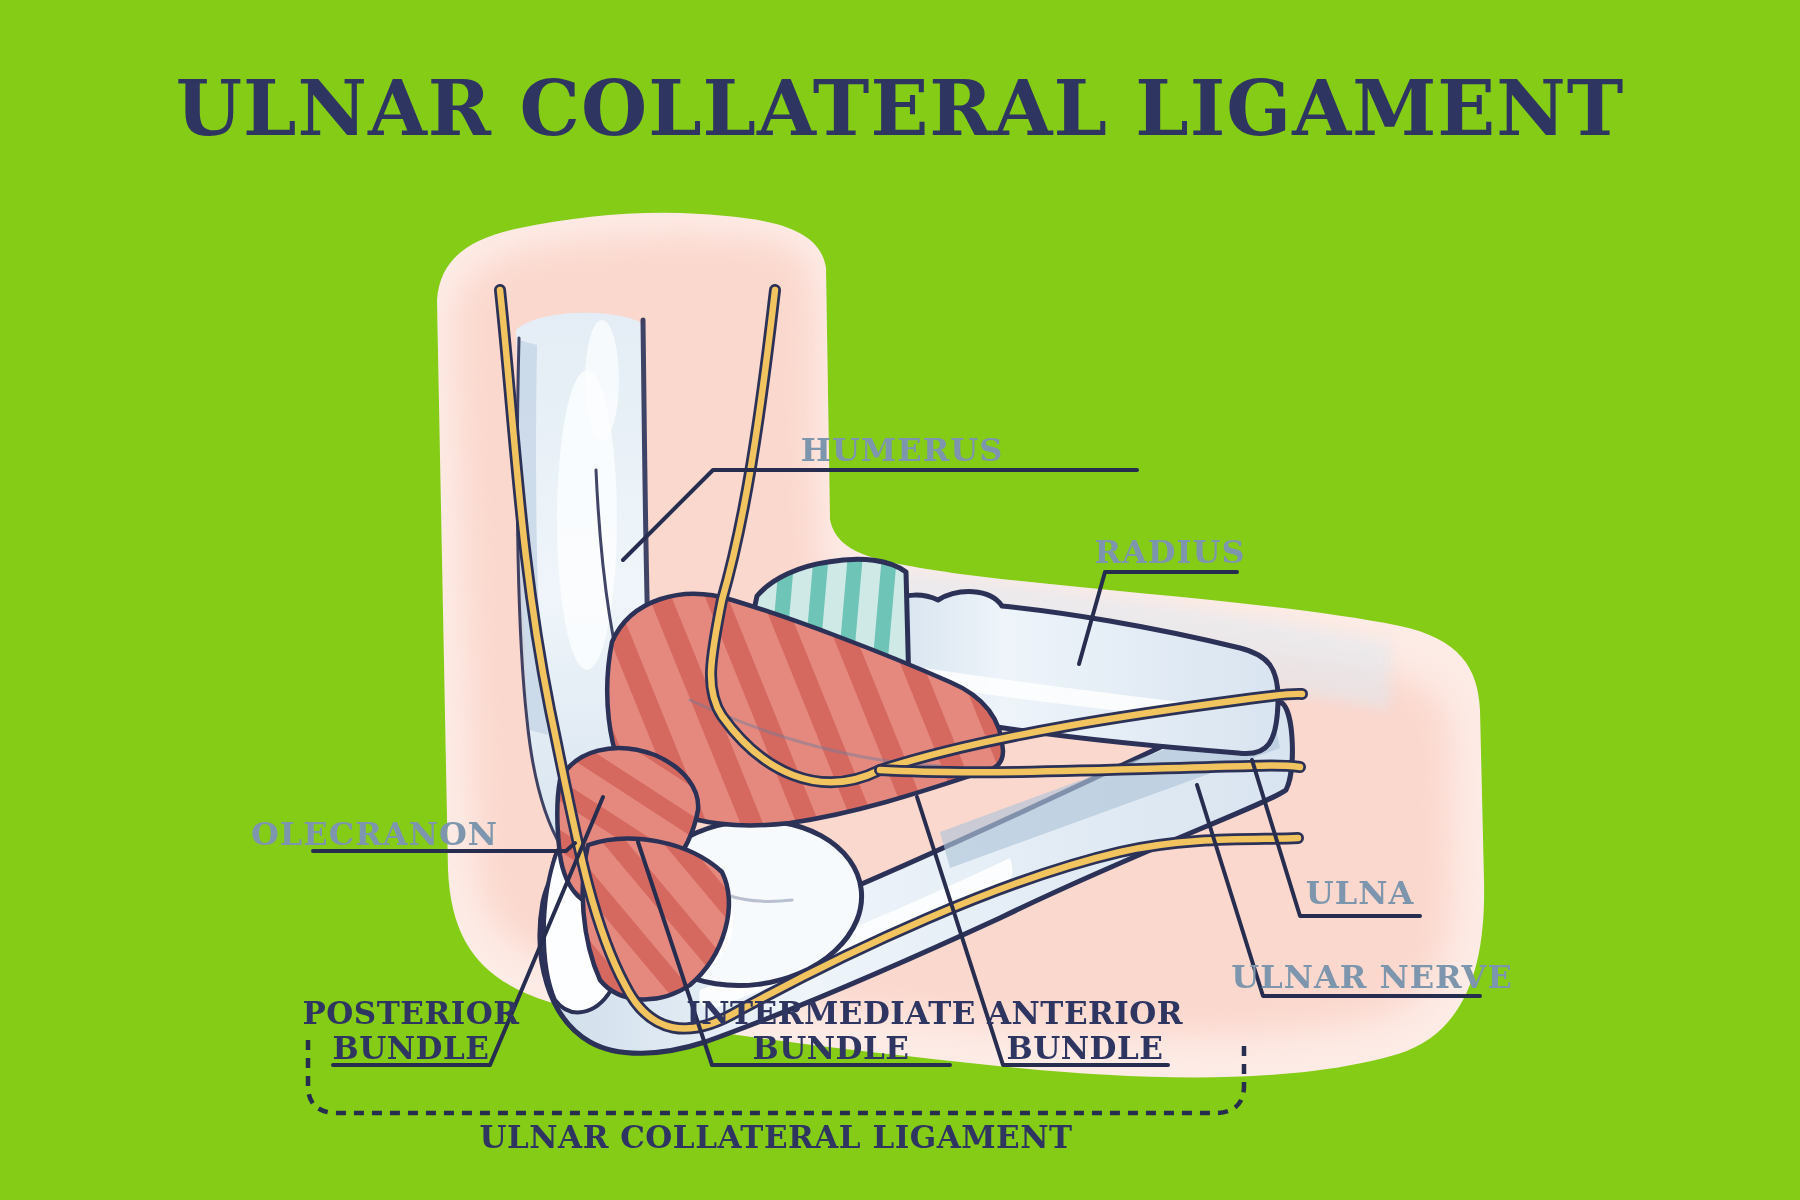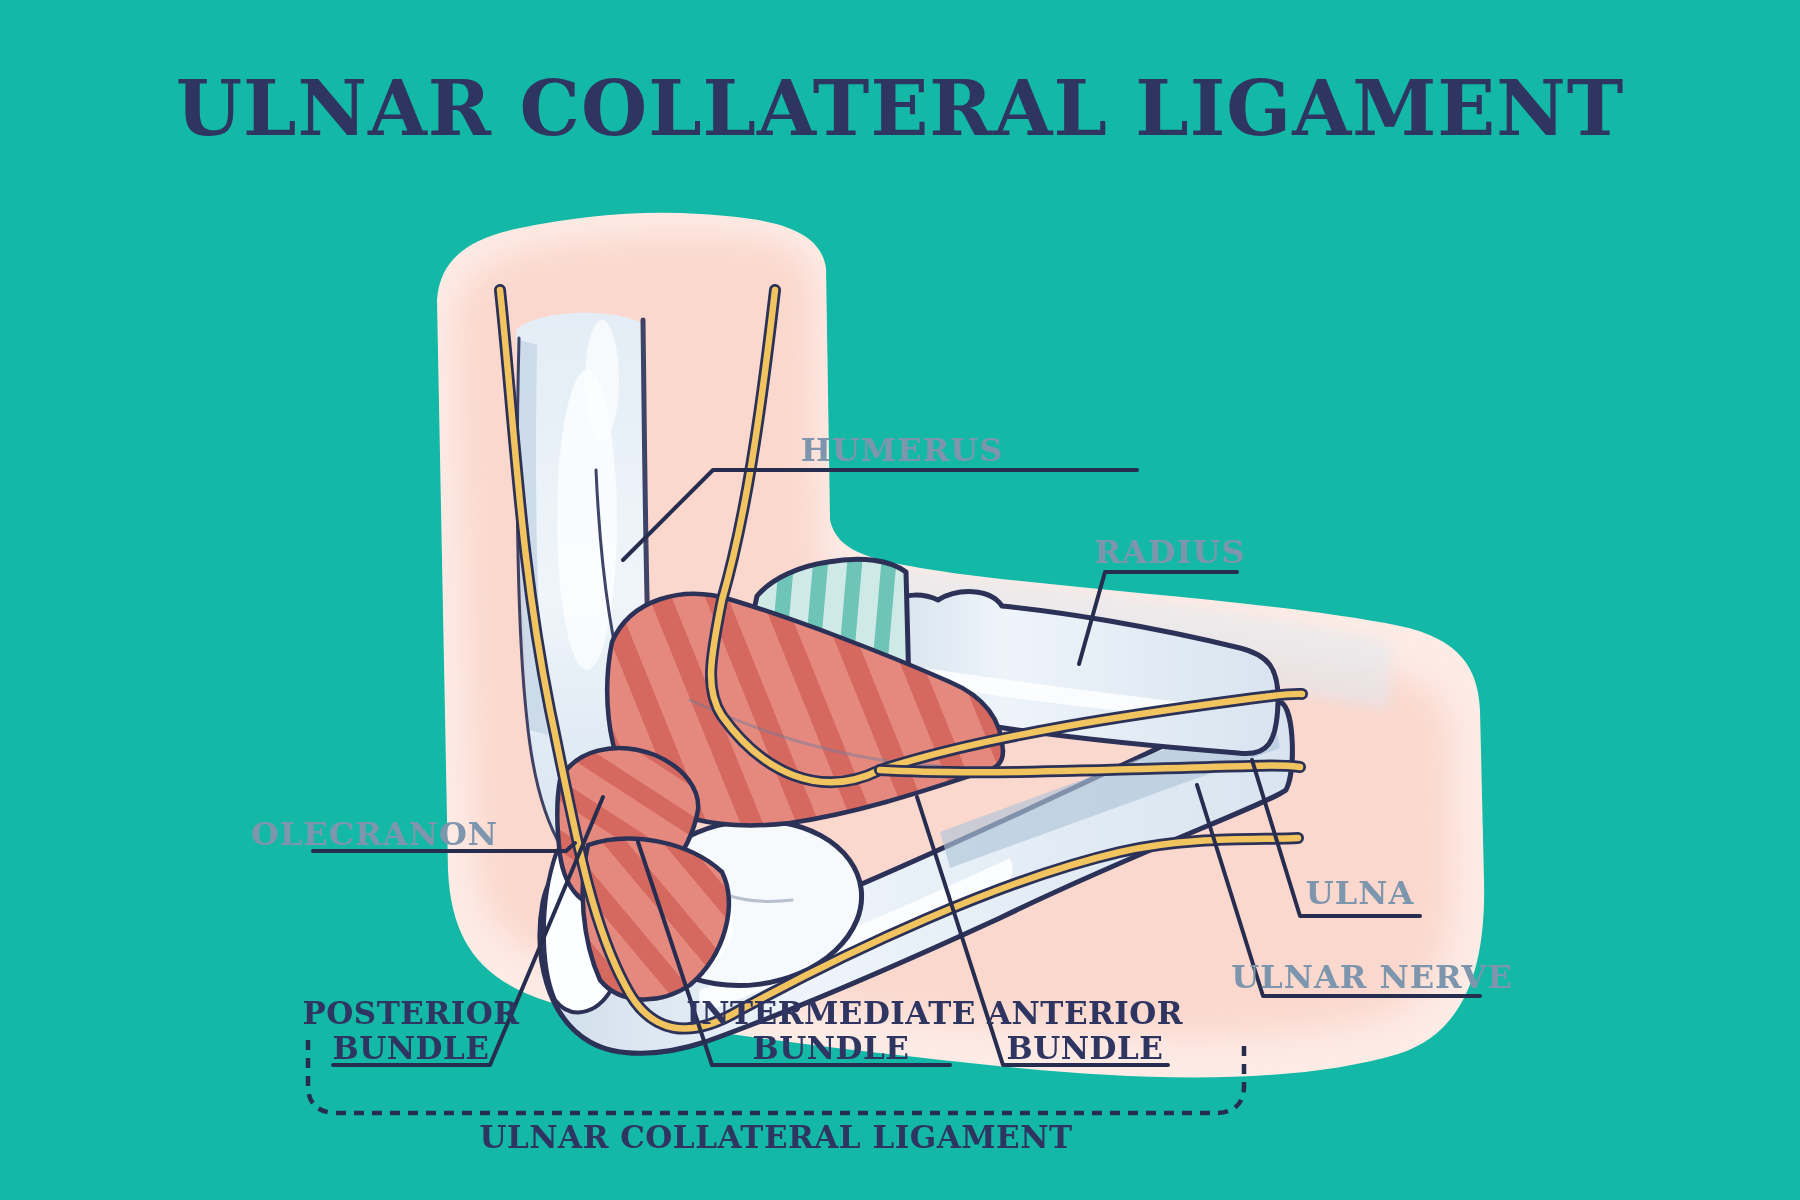--- a/index.html
+++ b/index.html
@@ -1,16 +1,16 @@
 <!DOCTYPE html>
 <html><head>
 <meta charset="utf-8">
 <style>
   html,body{margin:0;padding:0;background:#ffffff;}
-  .stage{position:relative;width:1800px;height:1200px;background:#14b8a6;overflow:hidden;
+  .stage{position:relative;width:1800px;height:1200px;background:#84cc16;overflow:hidden;
          font-family:"DejaVu Serif","Liberation Serif",serif;}
   svg{position:absolute;left:0;top:0;}
   text{font-family:"DejaVu Serif","Liberation Serif",serif;font-weight:bold;}
   .title-text{font-size:76px;fill:#2f3561;letter-spacing:1px;}
   .bone-label{font-size:32px;fill:#7e96ad;letter-spacing:1px;}
   .navy-label{font-size:31px;fill:#2f3561;letter-spacing:0.5px;}
   .bracket-label{font-size:31px;fill:#2f3561;letter-spacing:0.5px;}
   .leader{fill:none;stroke:#262d4f;stroke-width:4;stroke-linejoin:round;stroke-linecap:round;}
   .outline{stroke:#2b3157;stroke-width:5;stroke-linejoin:round;stroke-linecap:round;}
   .inner-line{fill:none;stroke:#2b3157;stroke-width:3;stroke-linecap:round;opacity:.9;}

